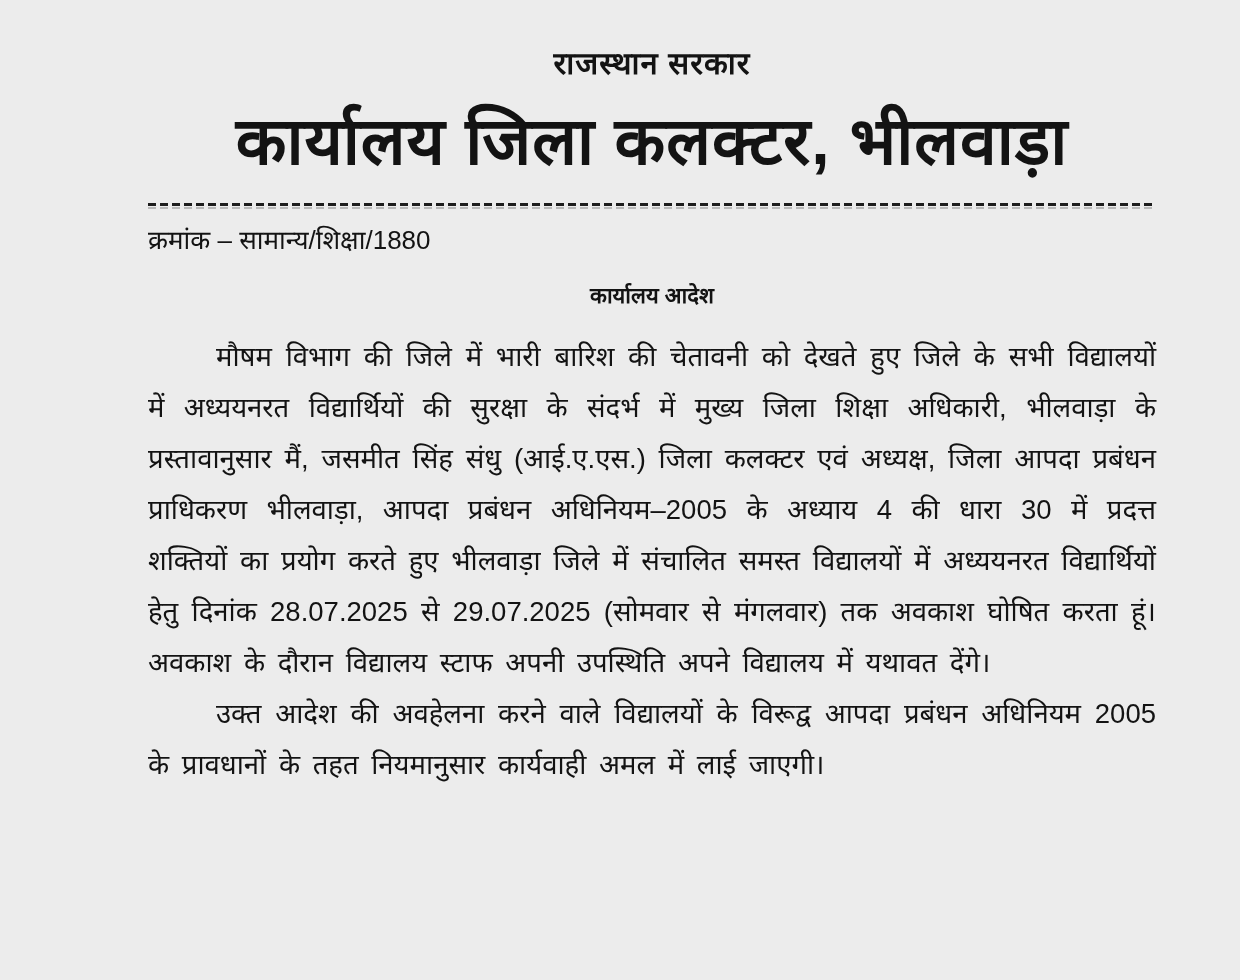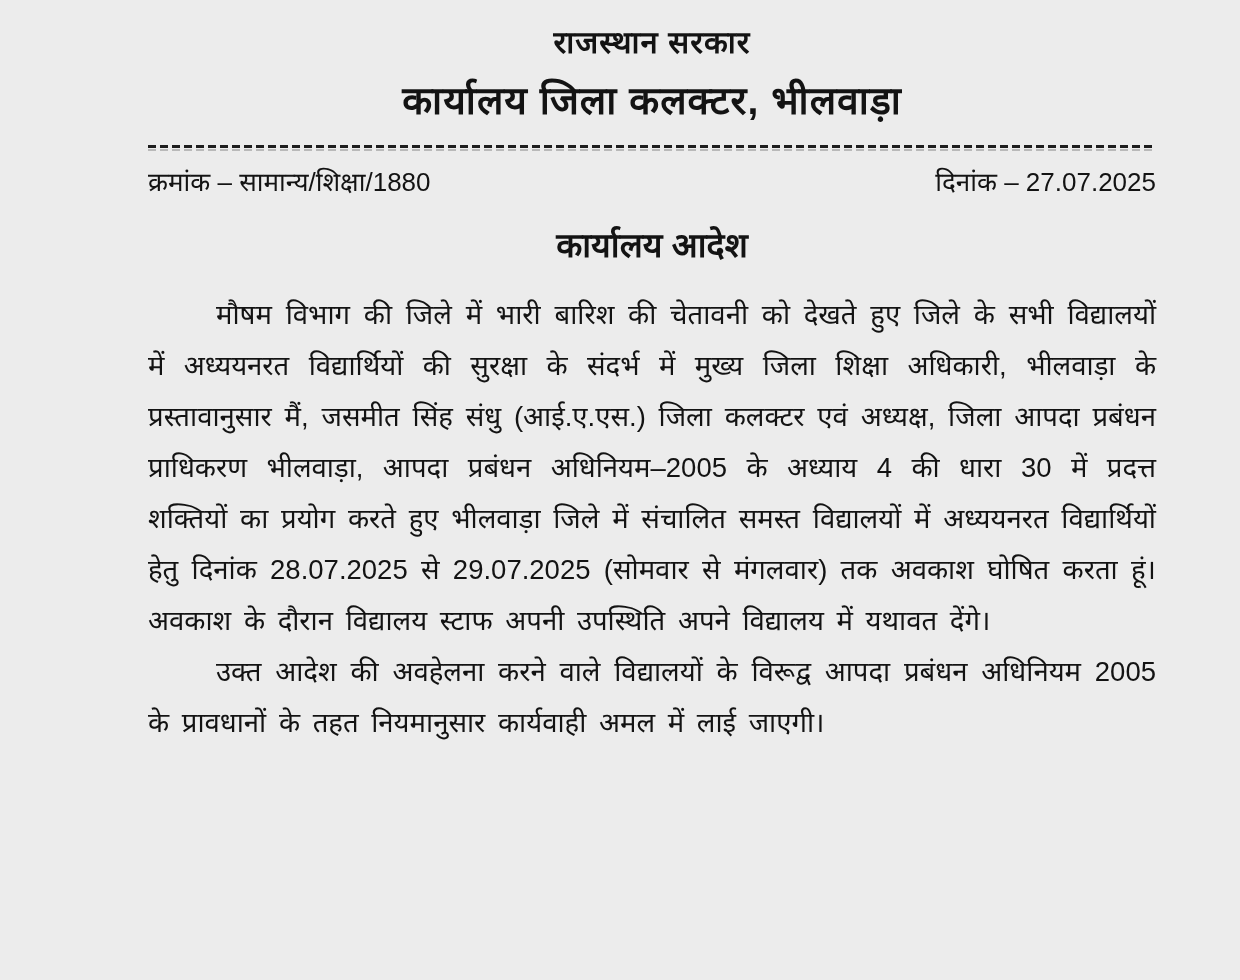--- a/index.html
+++ b/index.html
@@ -14,34 +14,35 @@
     background: #ececec;
     color: #131313;
     font-family: "Liberation Sans", sans-serif;
   }
 
   .page {
     width: 1240px;
     height: 696px;
     padding: 16px 84px 0 148px;
     position: relative;
+    margin-top: 21px;
   }
 
   
   .letterhead { text-align: center; }
 
   .govt-title {
     font-size: 31px;
     font-weight: 700;
     letter-spacing: 1px;
     padding-top: 4px;
   }
 
   .office-title {
-    font-size: 39px;
+    font-size: 66px;
     font-weight: 700;
     letter-spacing: 1px;
     margin-top: 10px;
   }
 
   .dashed-divider {
     margin-top: 20px;
     height: 6px;
     background:
       repeating-linear-gradient(to right, #1d1d1d 0 8px, transparent 8px 12px) top left / 100% 3px no-repeat,
@@ -52,21 +53,21 @@
     display: flex;
     justify-content: space-between;
     align-items: baseline;
     font-size: 26px;
     margin-top: 12px;
   }
 
   
   .order-title {
     text-align: center;
-    font-size: 34px;
+    font-size: 22px;
     font-weight: 700;
     margin-top: 22px;
   }
 
   .order-body { margin-top: 18px; }
 
   .body-para {
     font-size: 27.5px;
     line-height: 51px;
     text-align: justify;
@@ -91,21 +92,20 @@
 <body>
 
 <div class="page">
 
   <header class="letterhead">
     <div class="govt-title">राजस्थान सरकार</div>
     <div class="office-title">कार्यालय जिला कलक्टर, भीलवाड़ा</div>
     <div class="dashed-divider"></div>
     <div class="ref-row">
       <span>क्रमांक – सामान्य/शिक्षा/1880</span>
-      <span>दिनांक – 27.07.2025</span>
     </div>
   </header>
 
   <main class="order-body">
     <h1 class="order-title">कार्यालय आदेश</h1>
 
     <div style="margin-top: 22px;">
       <p class="body-para"><span>मौषम विभाग की जिले में भारी बारिश की चेतावनी को देखते हुए जिले के सभी विद्यालयों में अध्ययनरत विद्यार्थियों की सुरक्षा के संदर्भ में मुख्य जिला शिक्षा अधिकारी, भीलवाड़ा के प्रस्तावानुसार मैं, जसमीत सिंह संधु (आई.ए.एस.) जिला कलक्टर एवं अध्यक्ष, जिला आपदा प्रबंधन प्राधिकरण भीलवाड़ा, आपदा प्रबंधन अधिनियम–2005 के अध्याय 4 की धारा 30 में प्रदत्त शक्तियों का प्रयोग करते हुए भीलवाड़ा जिले में संचालित </span><strong>समस्त विद्यालयों में अध्ययनरत विद्यार्थियों हेतु दिनांक 28.07.2025 से 29.07.2025 (सोमवार से मंगलवार) तक अवकाश घोषित करता हूं।</strong><span> अवकाश के दौरान विद्यालय स्टाफ अपनी उपस्थिति अपने विद्यालय में यथावत देंगे।</span></p>
 
       <p class="body-para">उक्त आदेश की अवहेलना करने वाले विद्यालयों के विरूद्व आपदा प्रबंधन अधिनियम 2005 के प्रावधानों के तहत नियमानुसार कार्यवाही अमल में लाई जाएगी।</p>

